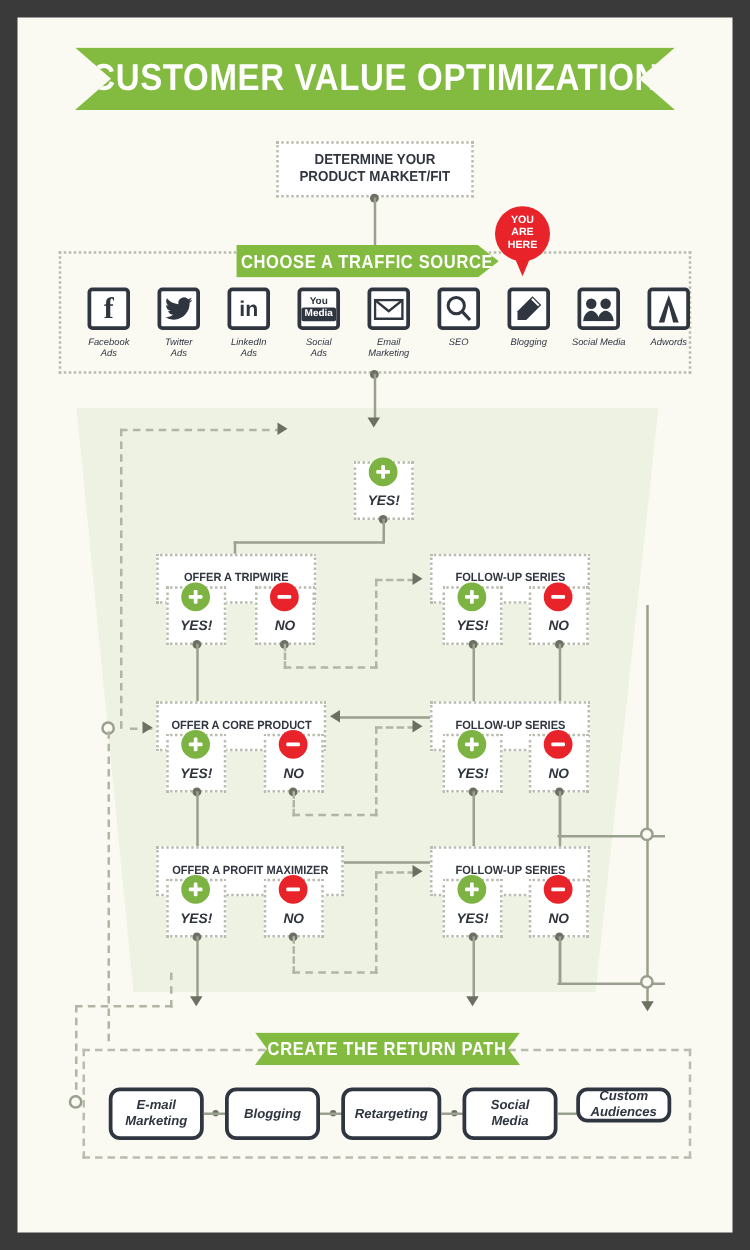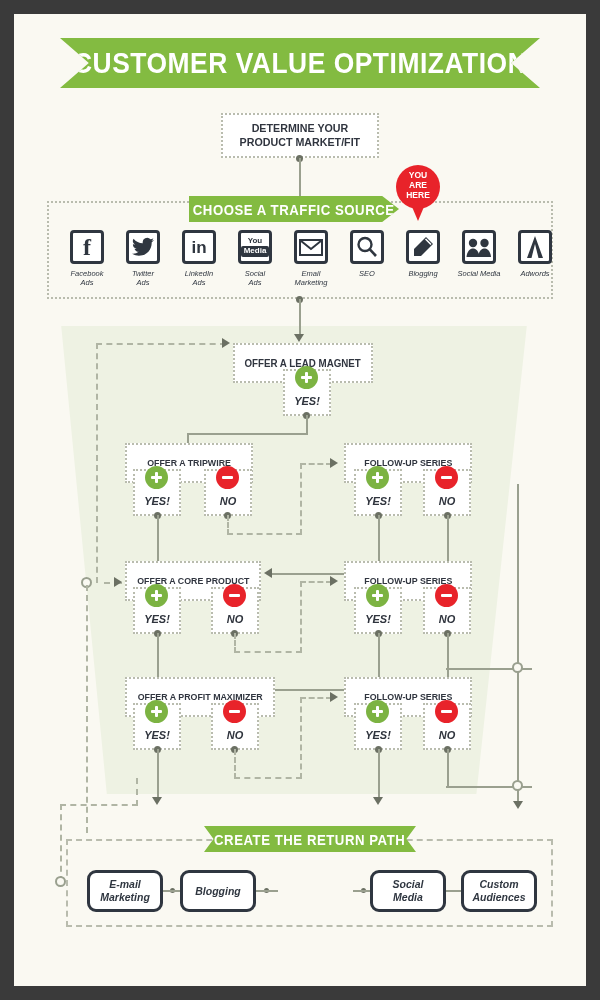--- a/index.html
+++ b/index.html
@@ -329,23 +329,20 @@
     <div class="lb">
       <div>Adwords</div>
       <div></div>
     </div>
   </div>
 
   <div class="knob" style="left:282px; top:282px;"></div>
   <div class="ln lnv" style="left:284.5px; top:285px; height:36px;"></div>
   <div class="arrow-dk" style="left:280px; top:320px;"></div>
 
-  <div class="pbox" style="left:219px; top:329px; width:140px; height:40px; font-size:10.5px;">
-    <span>OFFER A LEAD MAGNET</span>
-  </div>
   <div class="ybox" style="left:269px; top:355px; width:48px; height:47px; font-size:11px;">
     <span>YES!</span>
   </div>
   <div class="badge plus" style="left:281px; top:352px; width:23px; height:23px;">
     <i class="h"></i>
       <i class="v"></i>
   </div>
 
   <div class="dln dlnh" style="left:82px; top:329px; width:130px;"></div>
   <div class="dln dlnv" style="left:82px; top:329px; height:240px;"></div>
@@ -544,27 +541,30 @@
   </div>
   <div class="knob" style="left:156px; top:874px; width:5px; height:5px;"></div>
   <div class="ln lnh" style="left:149px; top:875.5px; width:22px;"></div>
 
   <div class="rbox" style="left:166px; top:856px; width:76px; height:42px;">
     <span>Blogging</span>
   </div>
   <div class="knob" style="left:250px; top:874px; width:5px; height:5px;"></div>
   <div class="ln lnh" style="left:242px; top:875.5px; width:22px;"></div>
 
+  <div class="rbox" style="left:259px; top:856px; width:80px; height:42px;">
+    <span>Retargeting</span>
+  </div>
   <div class="knob" style="left:347px; top:874px; width:5px; height:5px;"></div>
   <div class="ln lnh" style="left:339px; top:875.5px; width:22px;"></div>
 
   <div class="rbox" style="left:356px; top:856px; width:76px; height:42px; flex-direction:column;">
     <span>Social</span>
     <span>Media</span>
   </div>
   <div class="ln lnh" style="left:432px; top:875.5px; width:16px;"></div>
 
-  <div class="rbox" style="left:447px; top:856px; width:76px; height:42px; flex-direction:column;">
+  <div class="rbox" style="left:447px; top:856px; width:76px; height:28px; flex-direction:column;">
     <span>Custom</span>
     <span>Audiences</span>
   </div>
 
 </div>
 
 </body></html>

